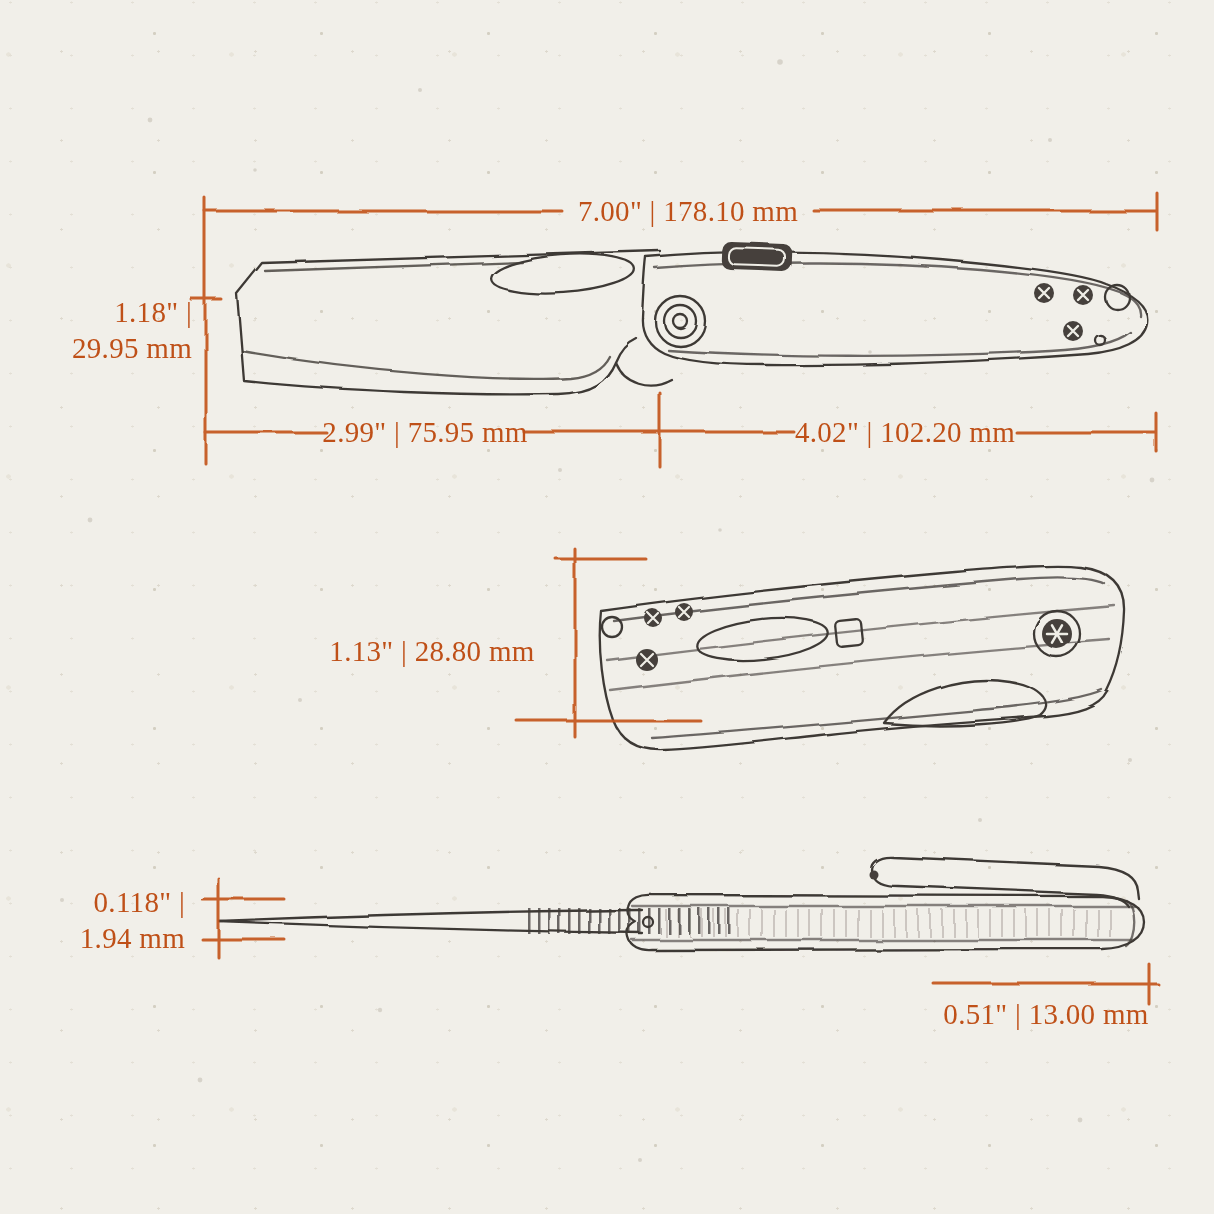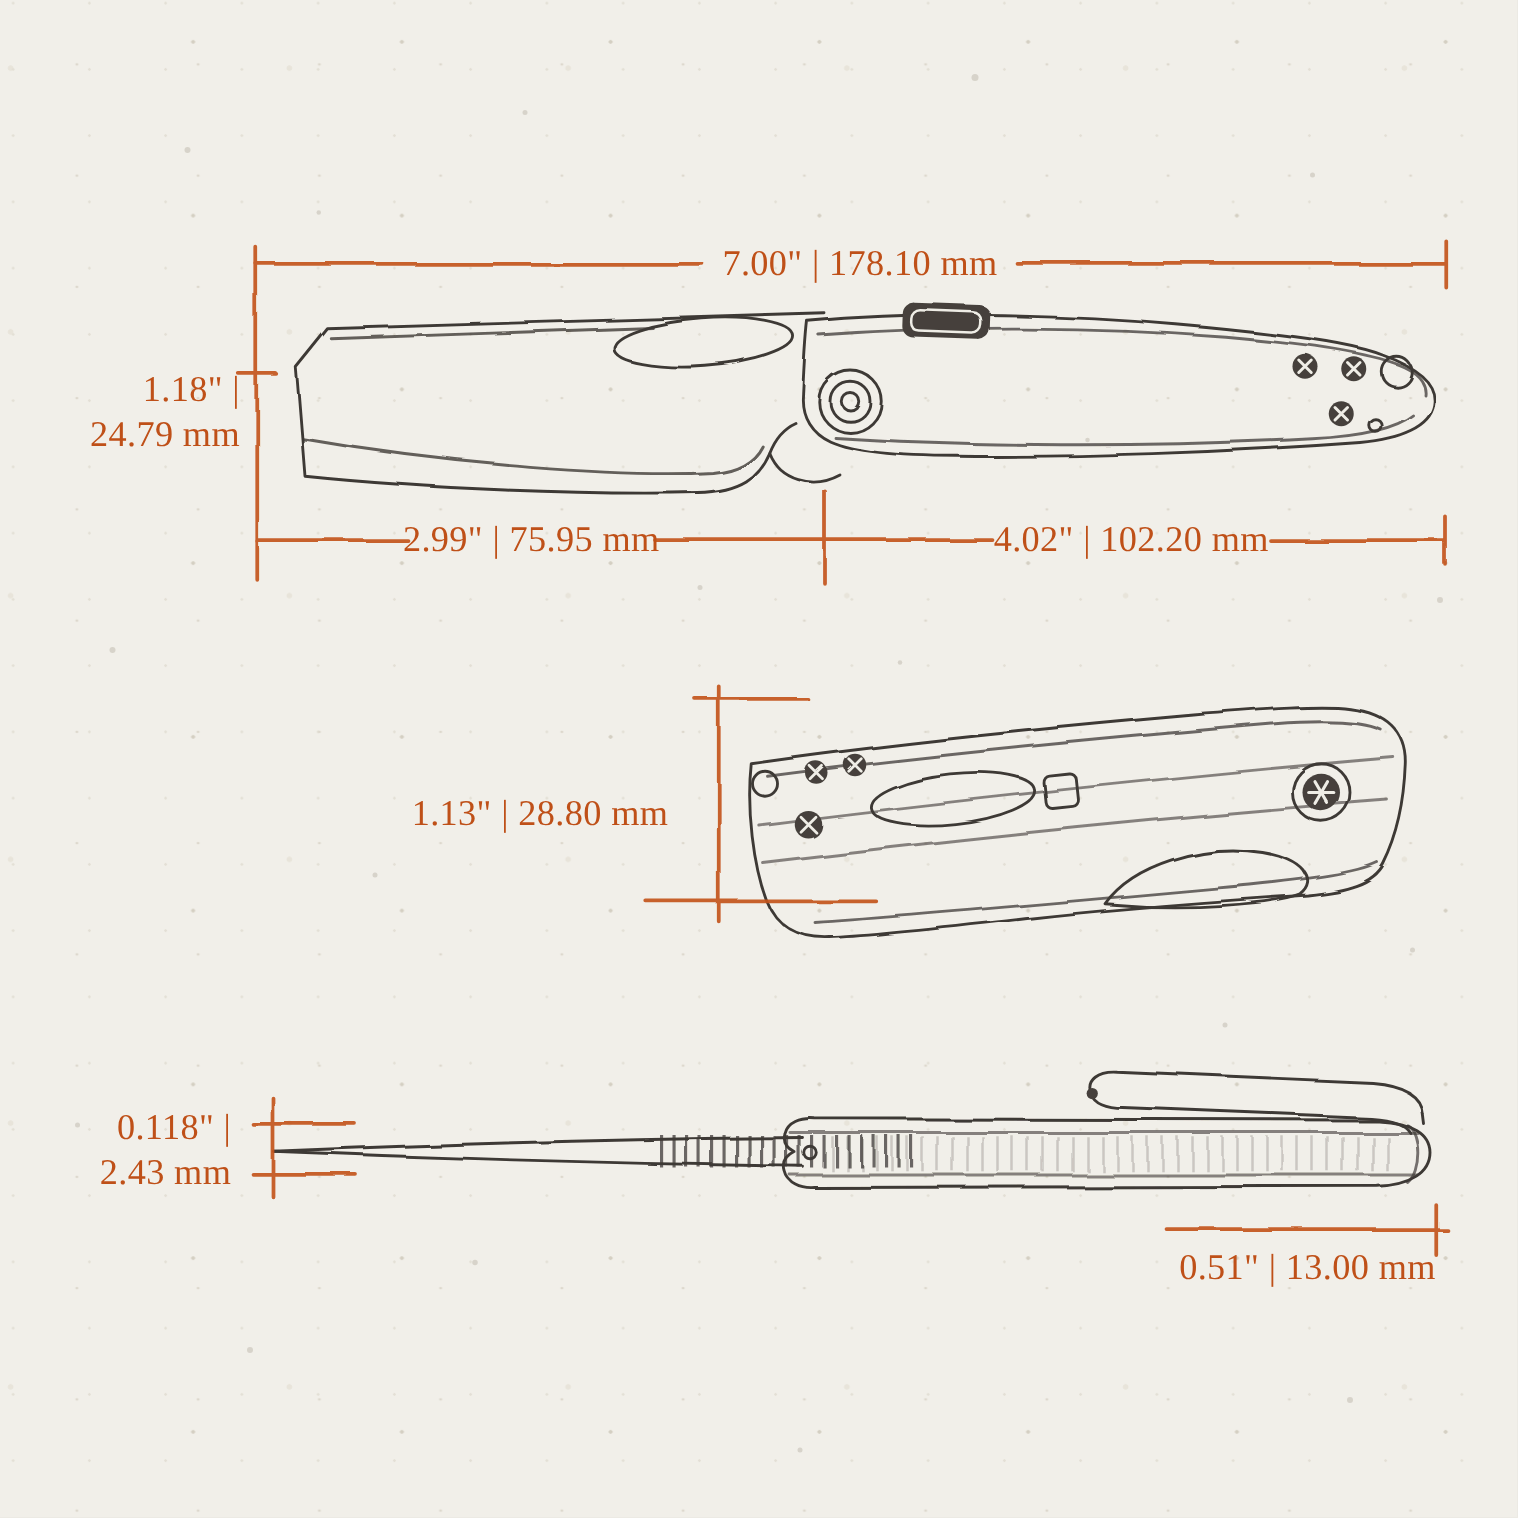--- a/index.html
+++ b/index.html
@@ -190,29 +190,29 @@
       <path d="M 218 878 V 957 M 202 899 H 284 M 202 939 H 284"></path>
 
       <path d="M 934 984 H 1158 M 1149 964 V 1004"></path>
     </g>
   </svg>
 
   <div class="dim center" style="left:688px;top:193px;">7.00" | 178.10 mm</div>
 
   <div class="dim right" style="left:58px;top:294px;width:134px;">
     <span>1.18" |</span>
-    <span>24.79 mm</span>
+    <span>29.95 mm</span>
   </div>
 
   <div class="dim center" style="left:425px;top:414px;">2.99" | 75.95 mm</div>
 
   <div class="dim center" style="left:905px;top:414px;">4.02" | 102.20 mm</div>
 
   <div class="dim center" style="left:432px;top:633px;">1.13" | 28.80 mm</div>
 
   <div class="dim right" style="left:40px;top:884px;width:145px;">
     <span>0.118" |</span>
-    <span>2.43 mm</span>
+    <span>1.94 mm</span>
   </div>
 
   <div class="dim center" style="left:1046px;top:996px;">0.51" | 13.00 mm</div>
 
 </div>
 
 </body></html>

